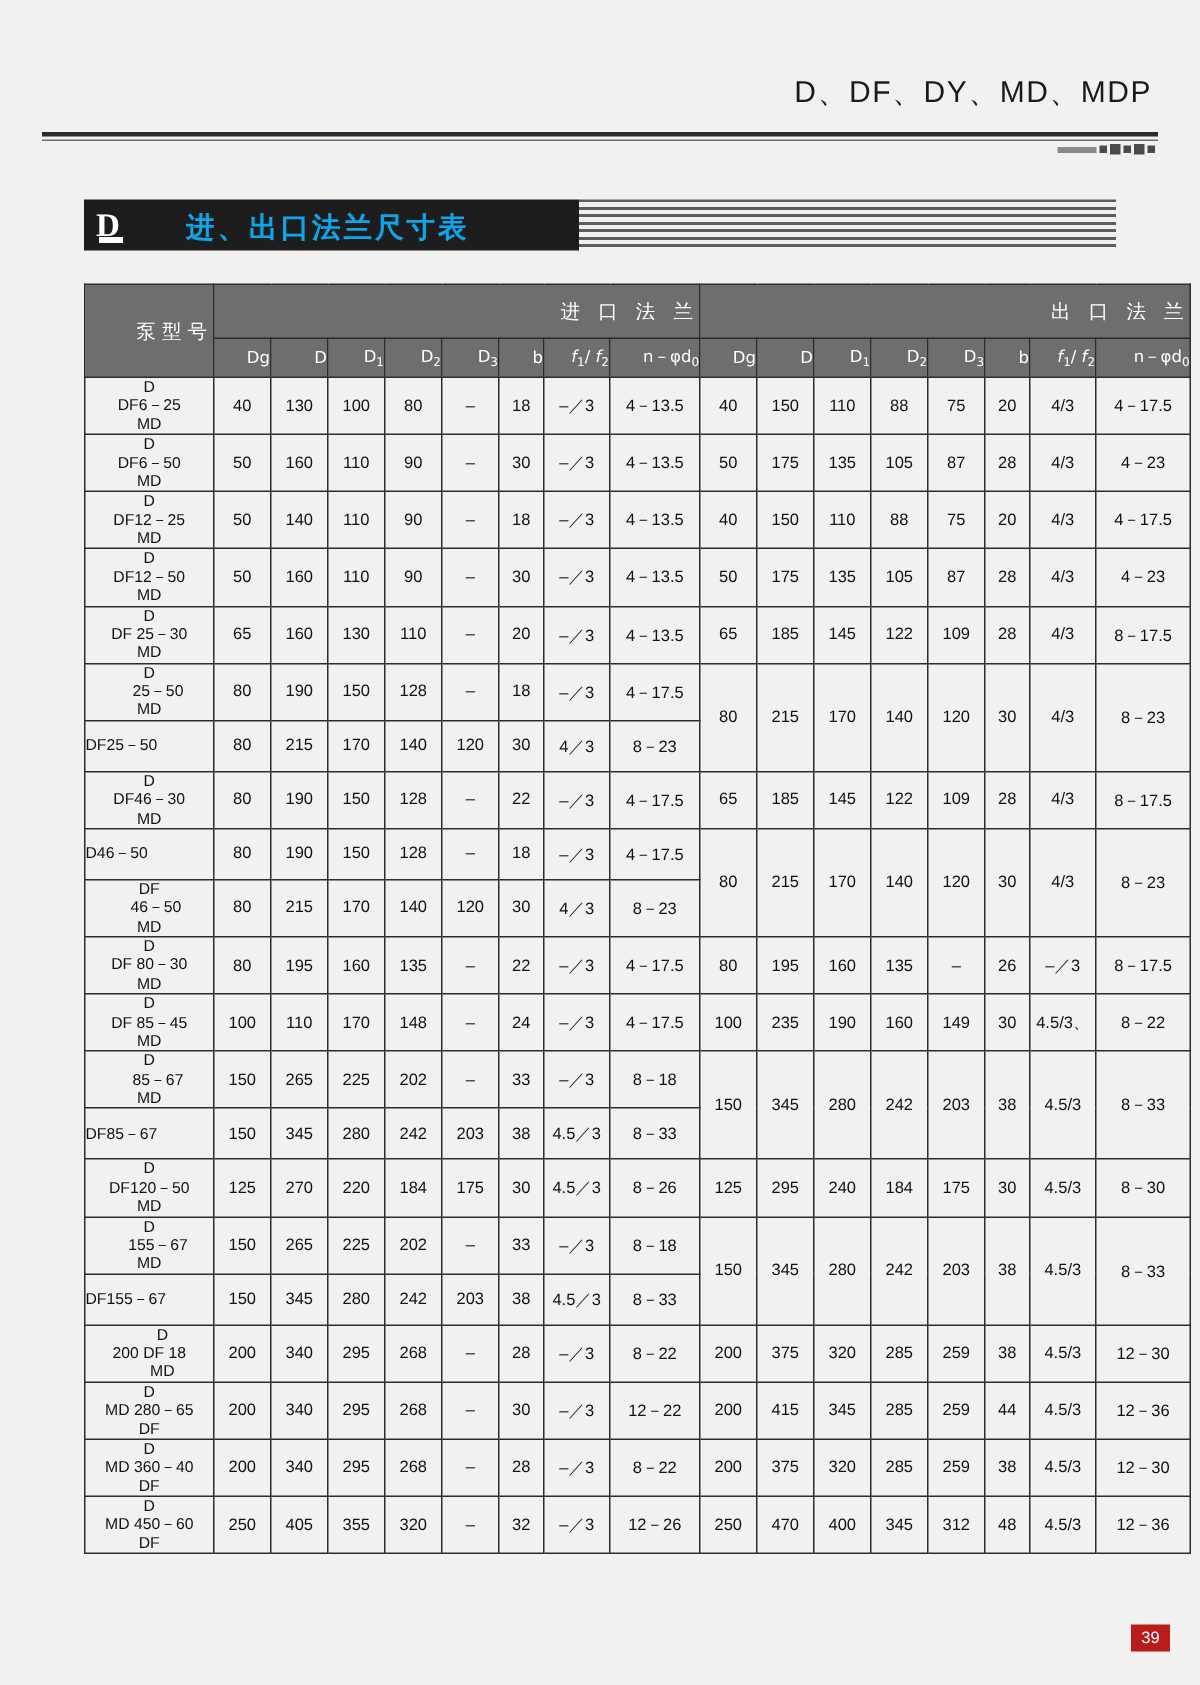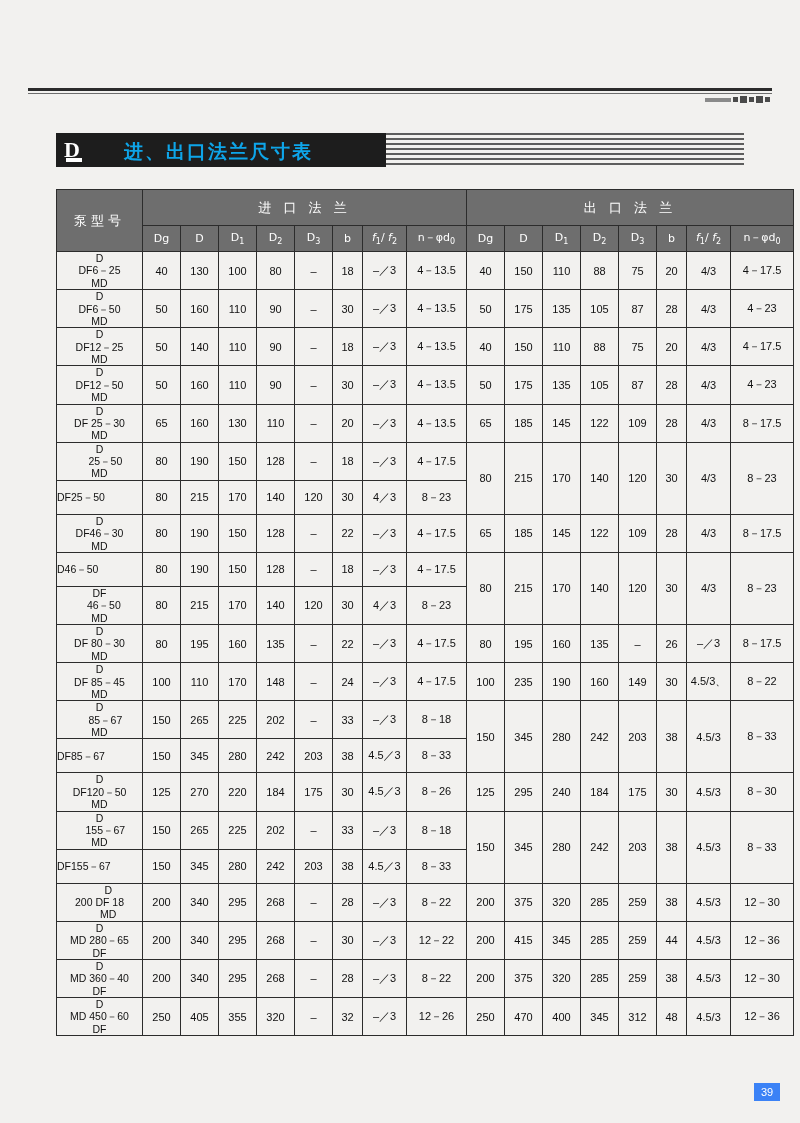--- a/index.html
+++ b/index.html
@@ -133,20 +133,21 @@
     vertical-align: middle;
     padding: 0;
     font-weight: normal;
     font-family: "Liberation Sans", sans-serif;
   }
   
   tr.hdr1 th, tr.hdr2 th {
     background: #6e6e6e;
     color: #ffffff;
     font-family: "DejaVu Sans", sans-serif;
+    text-align: right;
   }
   tr.hdr1 th { height: 36px; font-size: 13px; letter-spacing: 4px; }
   tr.hdr2 th { height: 26px; font-size: 11px; letter-spacing: 0px; }
   th.model {
     background: #6e6e6e;
     color: #fff;
     font-size: 13px;
     letter-spacing: 2px;
     margin-top: 12px;
   }
@@ -162,20 +163,21 @@
   td.data { font-size: 11px; }
   tr.row td { height: 34px; }
   sub { font-size: 8px; }
   .ital { font-style: italic; }
 </style>
 </head>
 <body>
 
 <div class="page">
 
+  <div class="header-title">D、DF、DY、MD、MDP</div>
   <div class="header-rule"></div>
   <div class="header-rule2"></div>
   <div class="header-dots">
     <i class="bar"></i>
       <i class="sm"></i>
       <i></i>
       <i class="sm"></i>
       <i></i>
       <i class="sm"></i>
   </div>
@@ -673,14 +675,14 @@
             <td class="data">345</td>
             <td class="data">312</td>
             <td class="data">48</td>
             <td class="data">4.5/3</td>
             <td class="data">12－36</td>
           </tr>
         </tbody>
     </table>
   </div>
 
-  <div style="position:absolute;right:20px;bottom:22px;width:26px;height:18px;background:#3b82f6;color:#fff;font-size:11px;text-align:center;line-height:18px;">39</div>
+  <div style="position:absolute;right:20px;bottom:22px;width:26px;height:18px;background:#b91c1c;color:#fff;font-size:11px;text-align:center;line-height:18px;">39</div>
 </div>
 
 </body></html>

